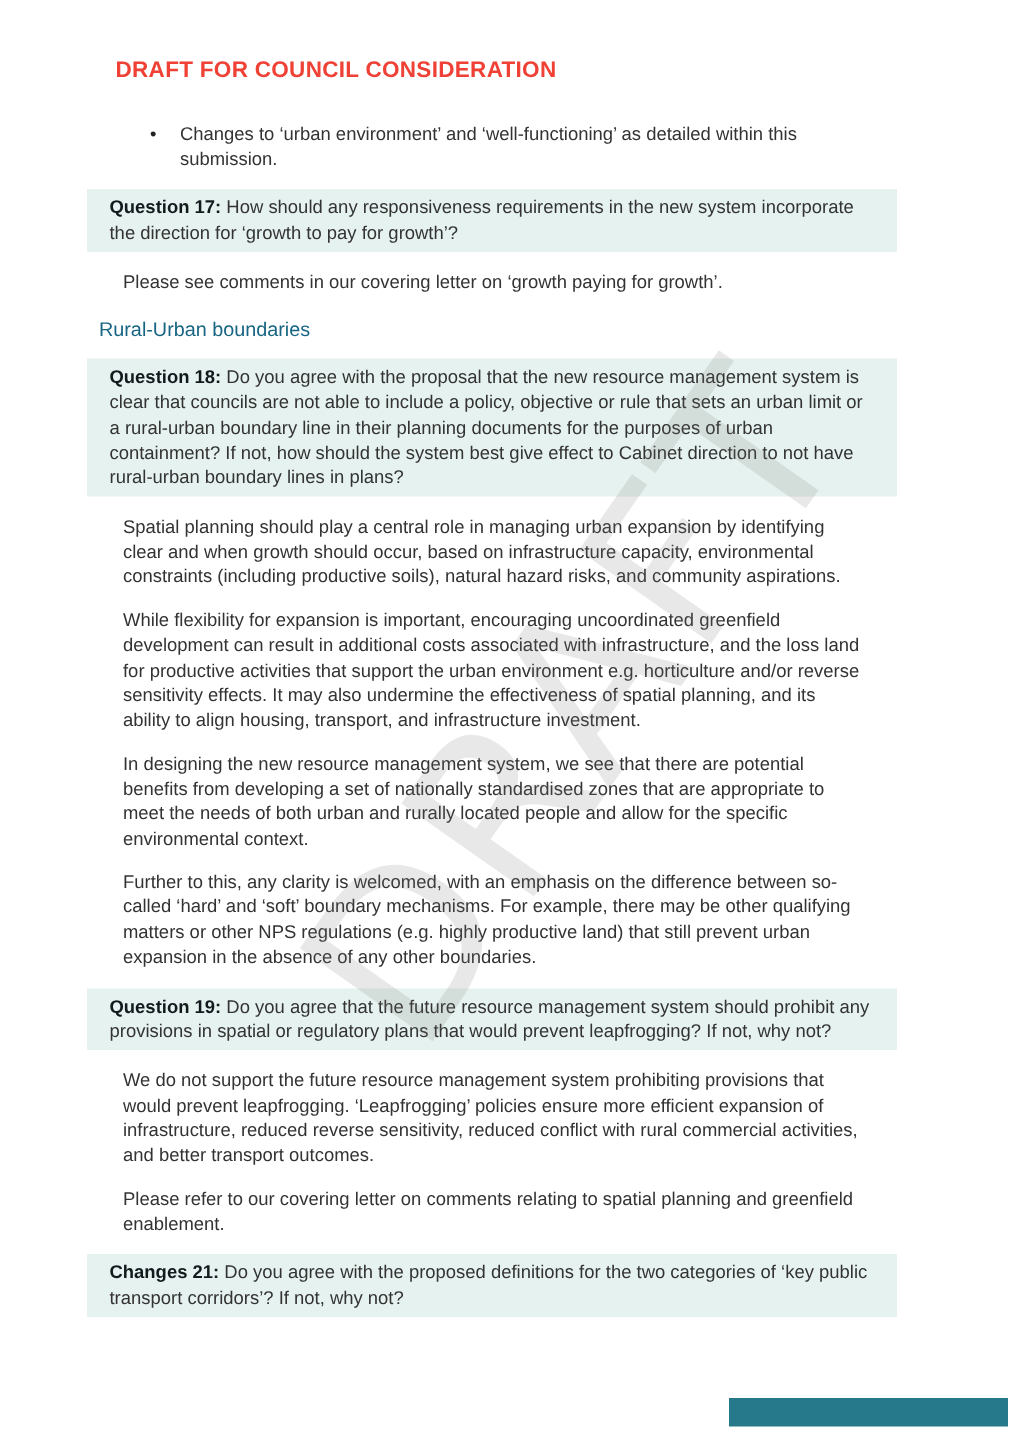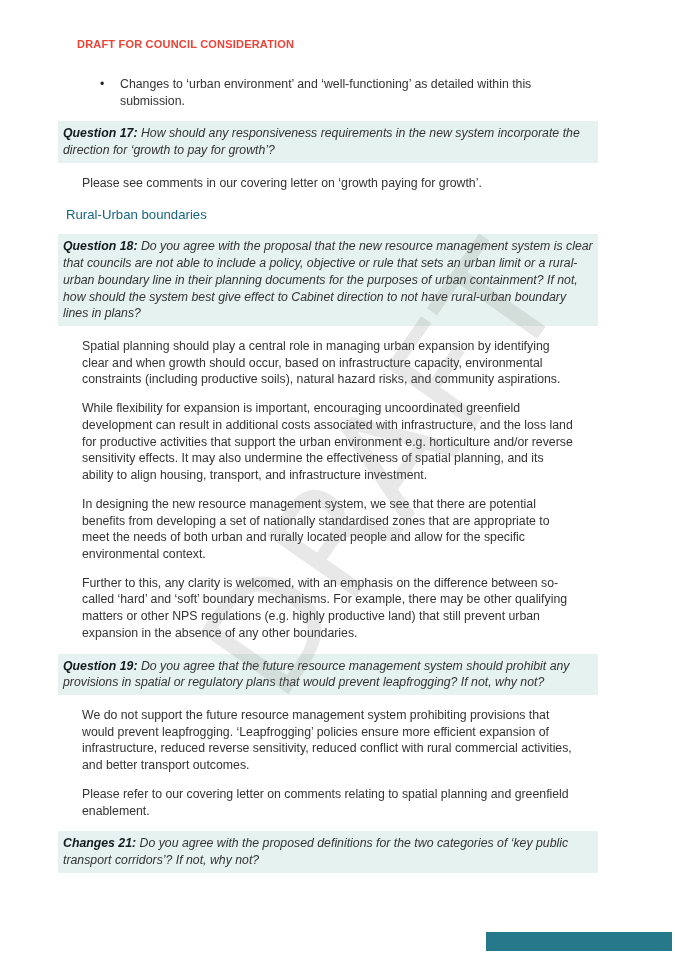--- a/index.html
+++ b/index.html
@@ -6,30 +6,30 @@
   .page{
     position:relative;
     width:675px;height:955px;
     background:#ffffff;
     overflow:hidden;
     font-family:"Liberation Sans","DejaVu Sans",sans-serif;
     color:#333333;
   }
   .content{position:absolute;left:58px;top:34px;width:540px;z-index:1;}
   .draft-notice{
-    color:#ef4135;font-weight:bold;font-size:11px;letter-spacing:.2px;
+    color:#ef4135;font-weight:bold;font-size:15px;letter-spacing:.2px;
     margin:4px 0 0 19px;
   }
   .bullet-row{display:flex;margin:26px 0 12px 42px;font-size:12.3px;line-height:1.36;color:#333;}
   .bullet-dot{width:20px;flex:none;font-size:12.3px;color:#222;}
   .q{
     background:#e6f2ef;
-    padding:4px 5px;
+    padding:4px 15px;
     margin:12px 0;
-    font-size:12.3px;line-height:1.36;color:#333;font-style:italic;
+    font-size:12.3px;line-height:1.36;color:#333;
   }
   .q b{color:#121a1e;font-weight:bold;}
   p.body{margin:12px 24px;font-size:12.3px;line-height:1.36;color:#333;}
   h2.sec{
     color:#176583;font-size:13.2px;font-weight:normal;
     margin:15px 8px 10px 8px;line-height:1.2;
   }
   .watermark{
     position:absolute;left:383px;top:470px;
     transform:translate(-50%,-50%) rotate(-55deg);

